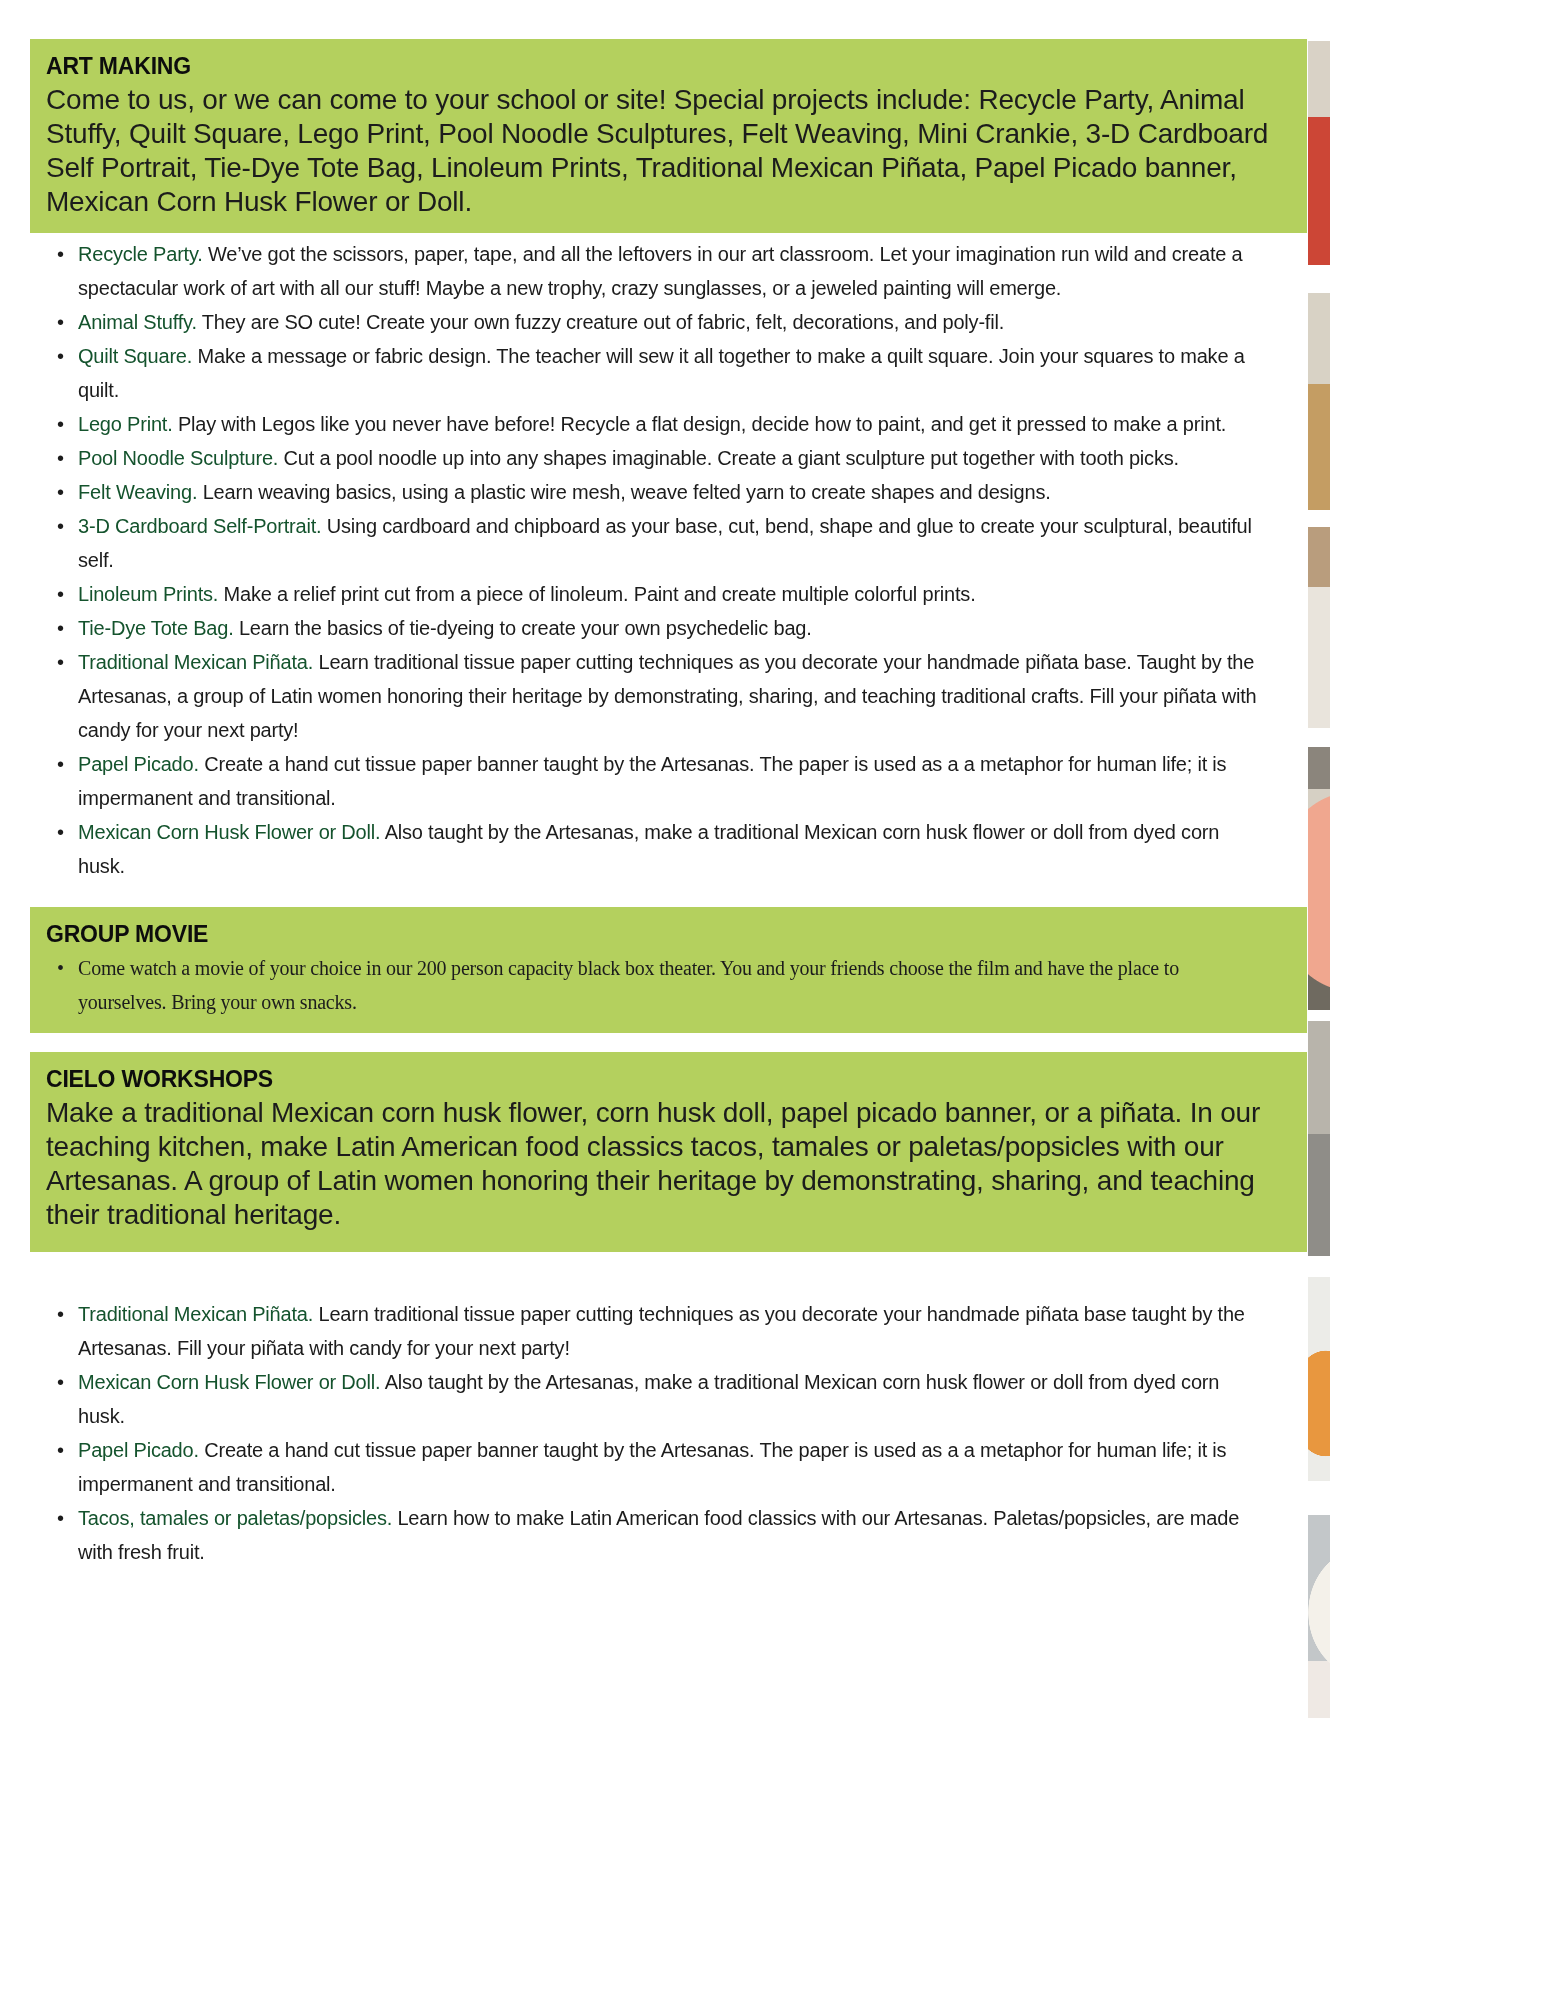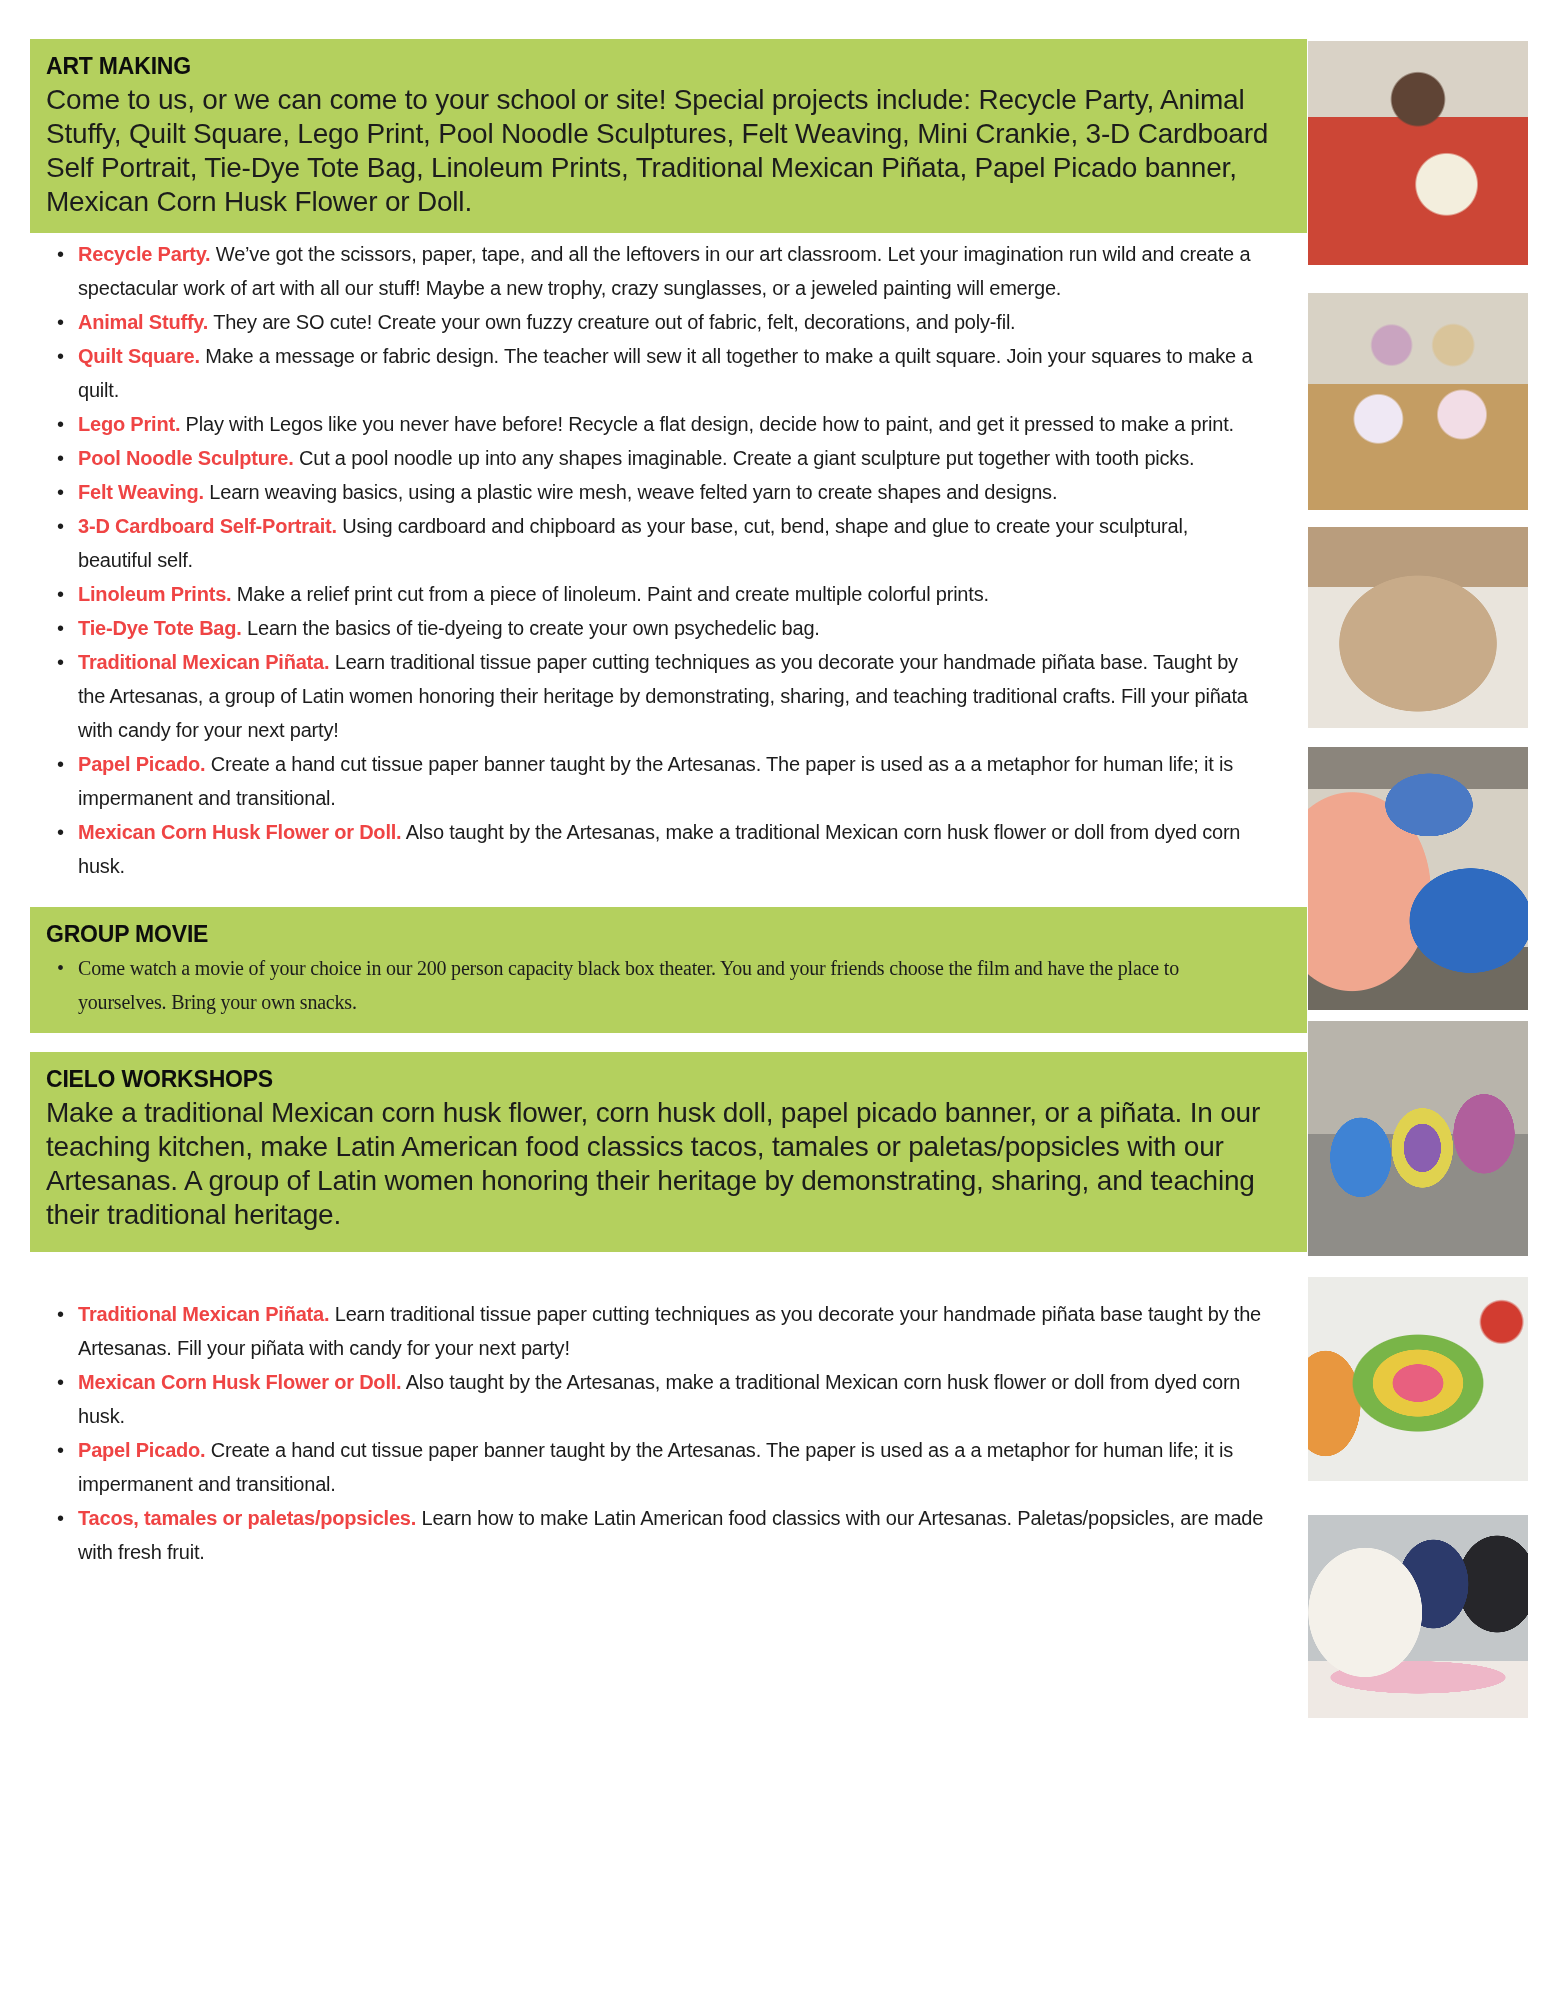--- a/index.html
+++ b/index.html
@@ -1,17 +1,17 @@
 <!DOCTYPE html>
 <html><head>
 <meta charset="utf-8">
 <style>
   html,body{margin:0;padding:0;background:#ffffff;}
   .page{
-    position:relative;width:1545px;height:2000px;background:#ffffff;overflow:hidden;
+    position:relative;width:1330px;height:2000px;background:#ffffff;overflow:hidden;
     font-family:"Liberation Sans",sans-serif;color:#1c1c1c;
   }
   .content{position:absolute;left:30px;top:0;width:1277px;}
   .greenbox{background:#b4d05e;padding:10px 20px 14px 16px;}
   .box-art{margin-top:39px;}
   .box-movie{margin-top:24px;}
   .box-cielo{margin-top:19px;padding-bottom:20px;}
   h2{
     margin:0;font-size:23px;line-height:34px;font-weight:bold;color:#0d0d0d;
     letter-spacing:-0.2px;
@@ -22,21 +22,21 @@
     font-size:20px;line-height:34px;letter-spacing:-0.2px;
   }
   ul.bullets.art{margin-top:4px;}
   ul.bullets.in-box{padding:0 20px 0 32px;margin-top:0;font-family:Liberation Serif, serif;}
   ul.bullets.cielo{margin-top:45px;}
   ul.bullets.cook{}
   ul.bullets li{position:relative;margin:0;}
   ul.bullets li::before{
     content:"\2022";position:absolute;left:-21px;top:0;font-size:20px;color:#1c1c1c;
   }
-  .lead{font-weight:bold;color:#ef4444;}
+  .lead{font-weight:normal;color:#14532d;}
   .cook-heading{margin-top:26px;}
   
   .photo{position:absolute;left:1308px;width:220px;background-color:#d8d2c6;}
   .photo-felt-stuffy{top:41px;height:224px;background:
     radial-gradient(circle at 63% 64%, #f3eedd 0 15%, rgba(0,0,0,0) 16%),
     radial-gradient(circle at 50% 26%, #5f4435 0 13%, rgba(0,0,0,0) 14%),
     linear-gradient(180deg,#d9d2c6 0 34%,#cc4636 34% 100%);}
   .photo-quilt-squares{top:293px;height:217px;background:
     radial-gradient(circle at 32% 58%, #efe8f4 0 12%, rgba(0,0,0,0) 13%),
     radial-gradient(circle at 70% 56%, #f2dde6 0 12%, rgba(0,0,0,0) 13%),

